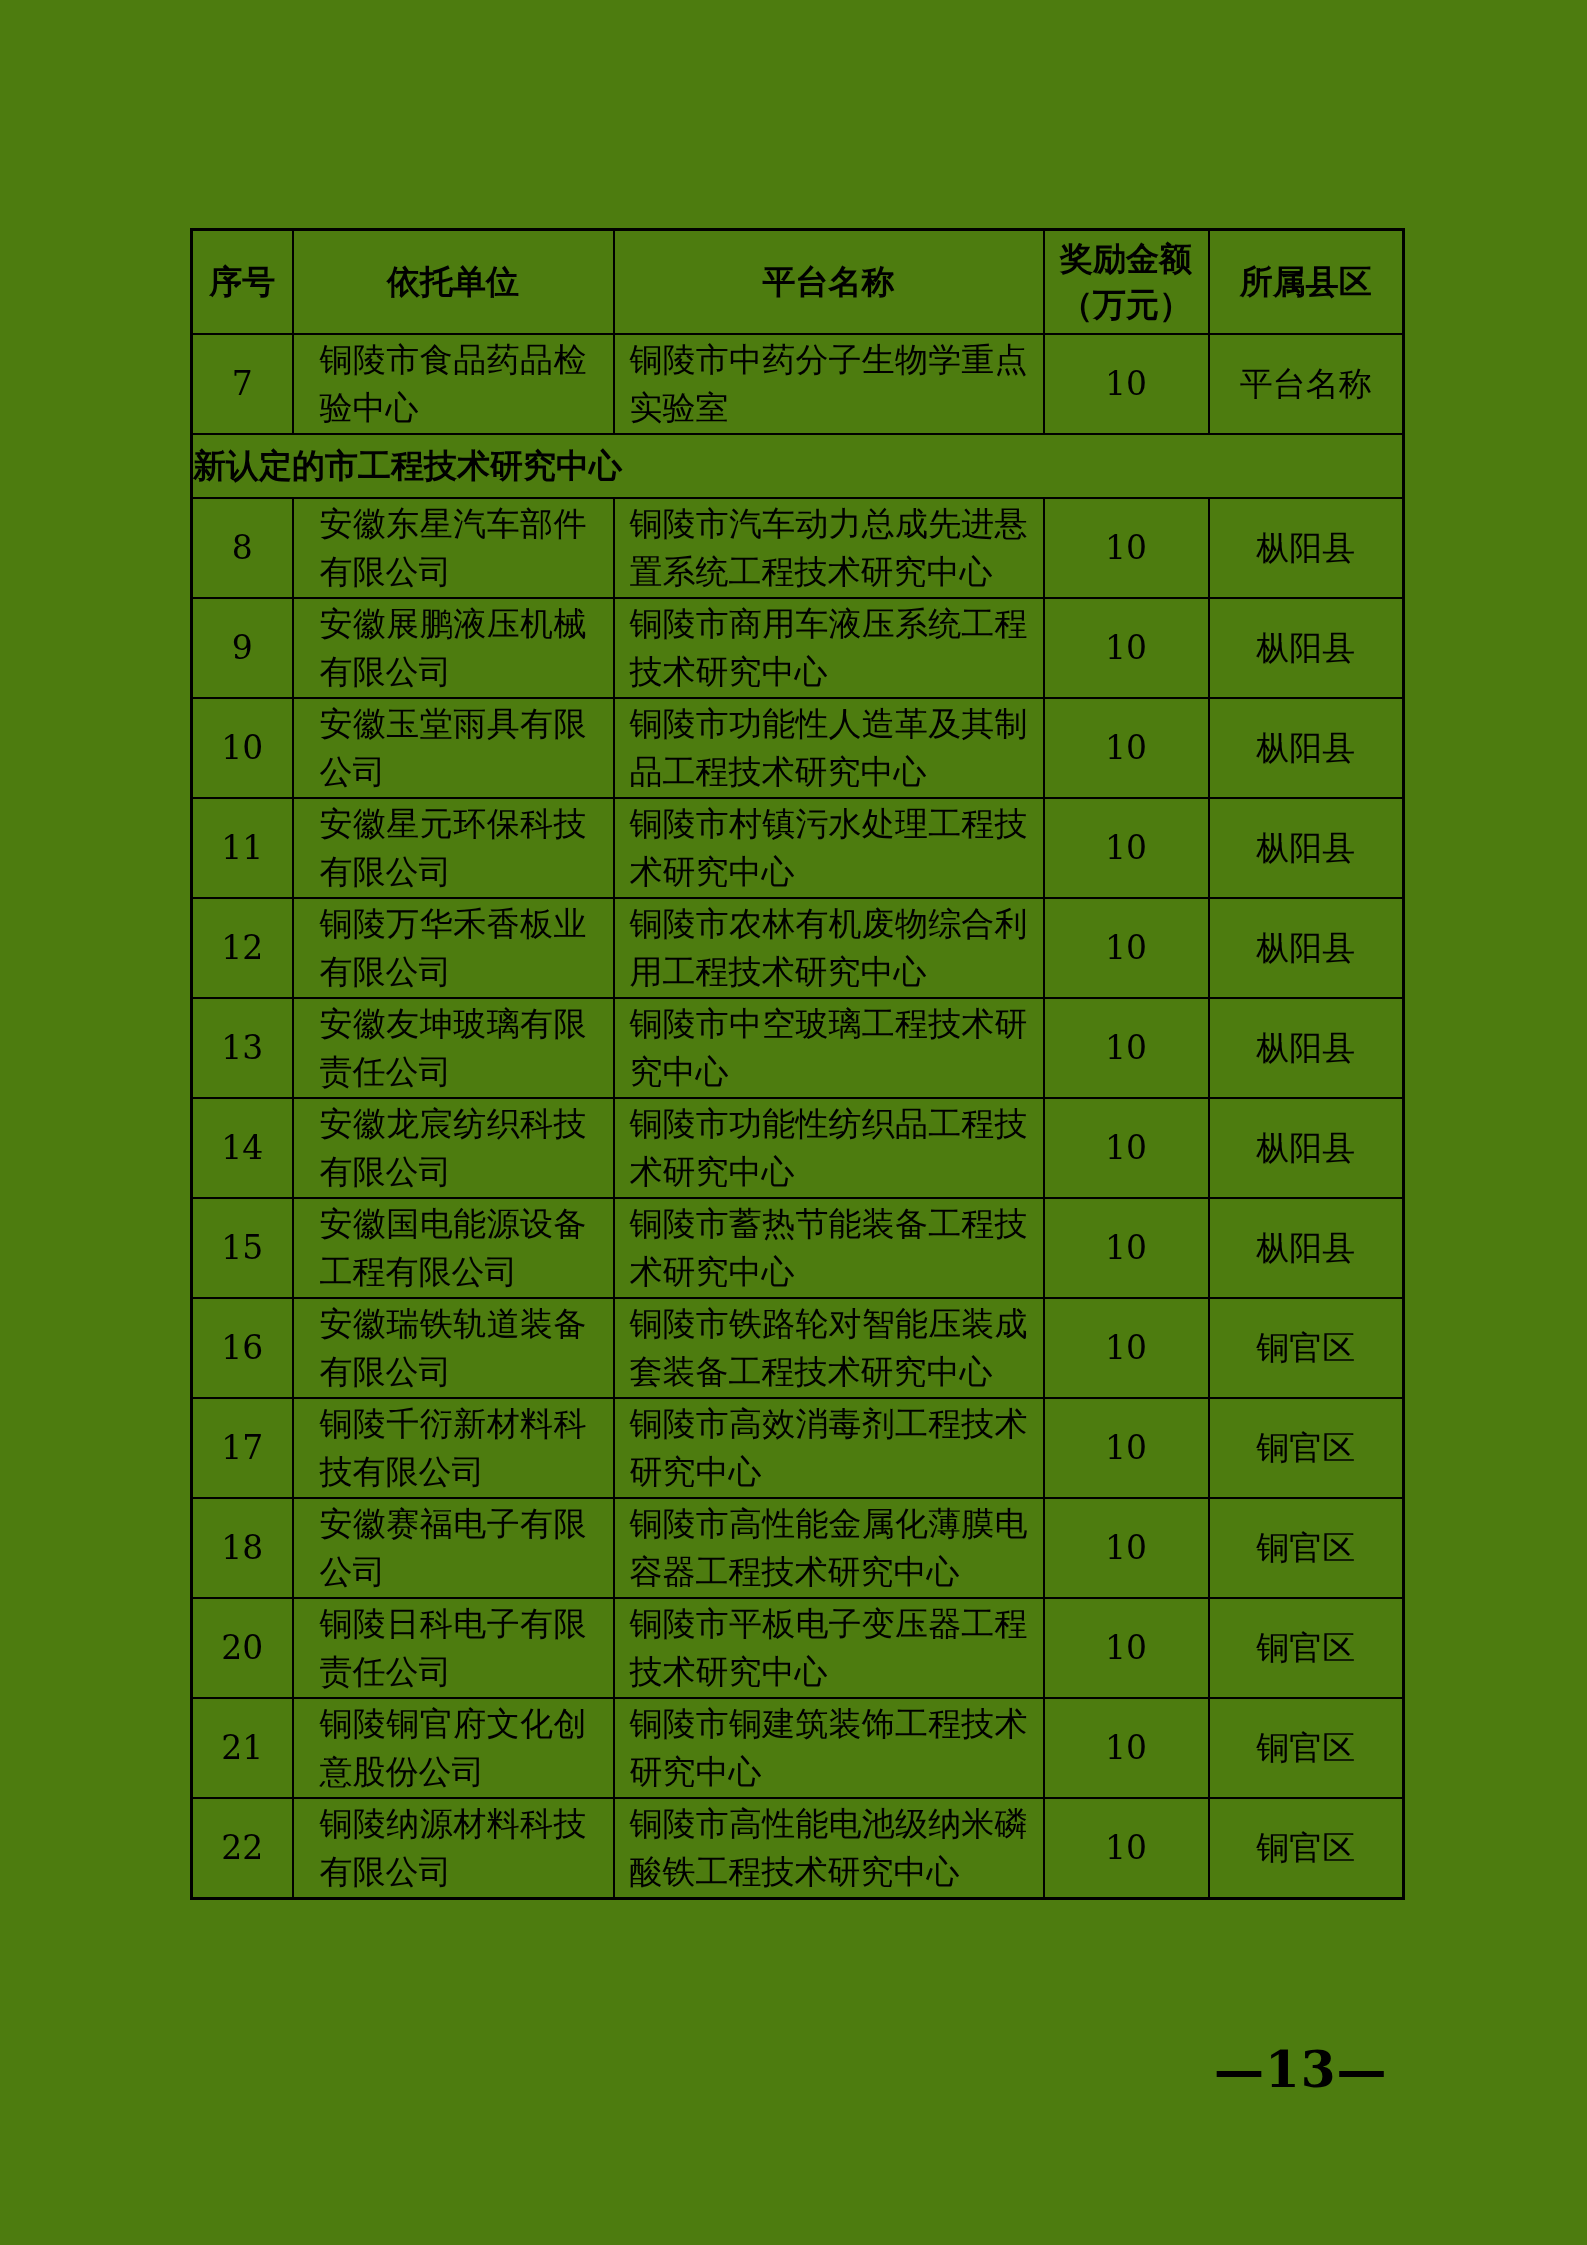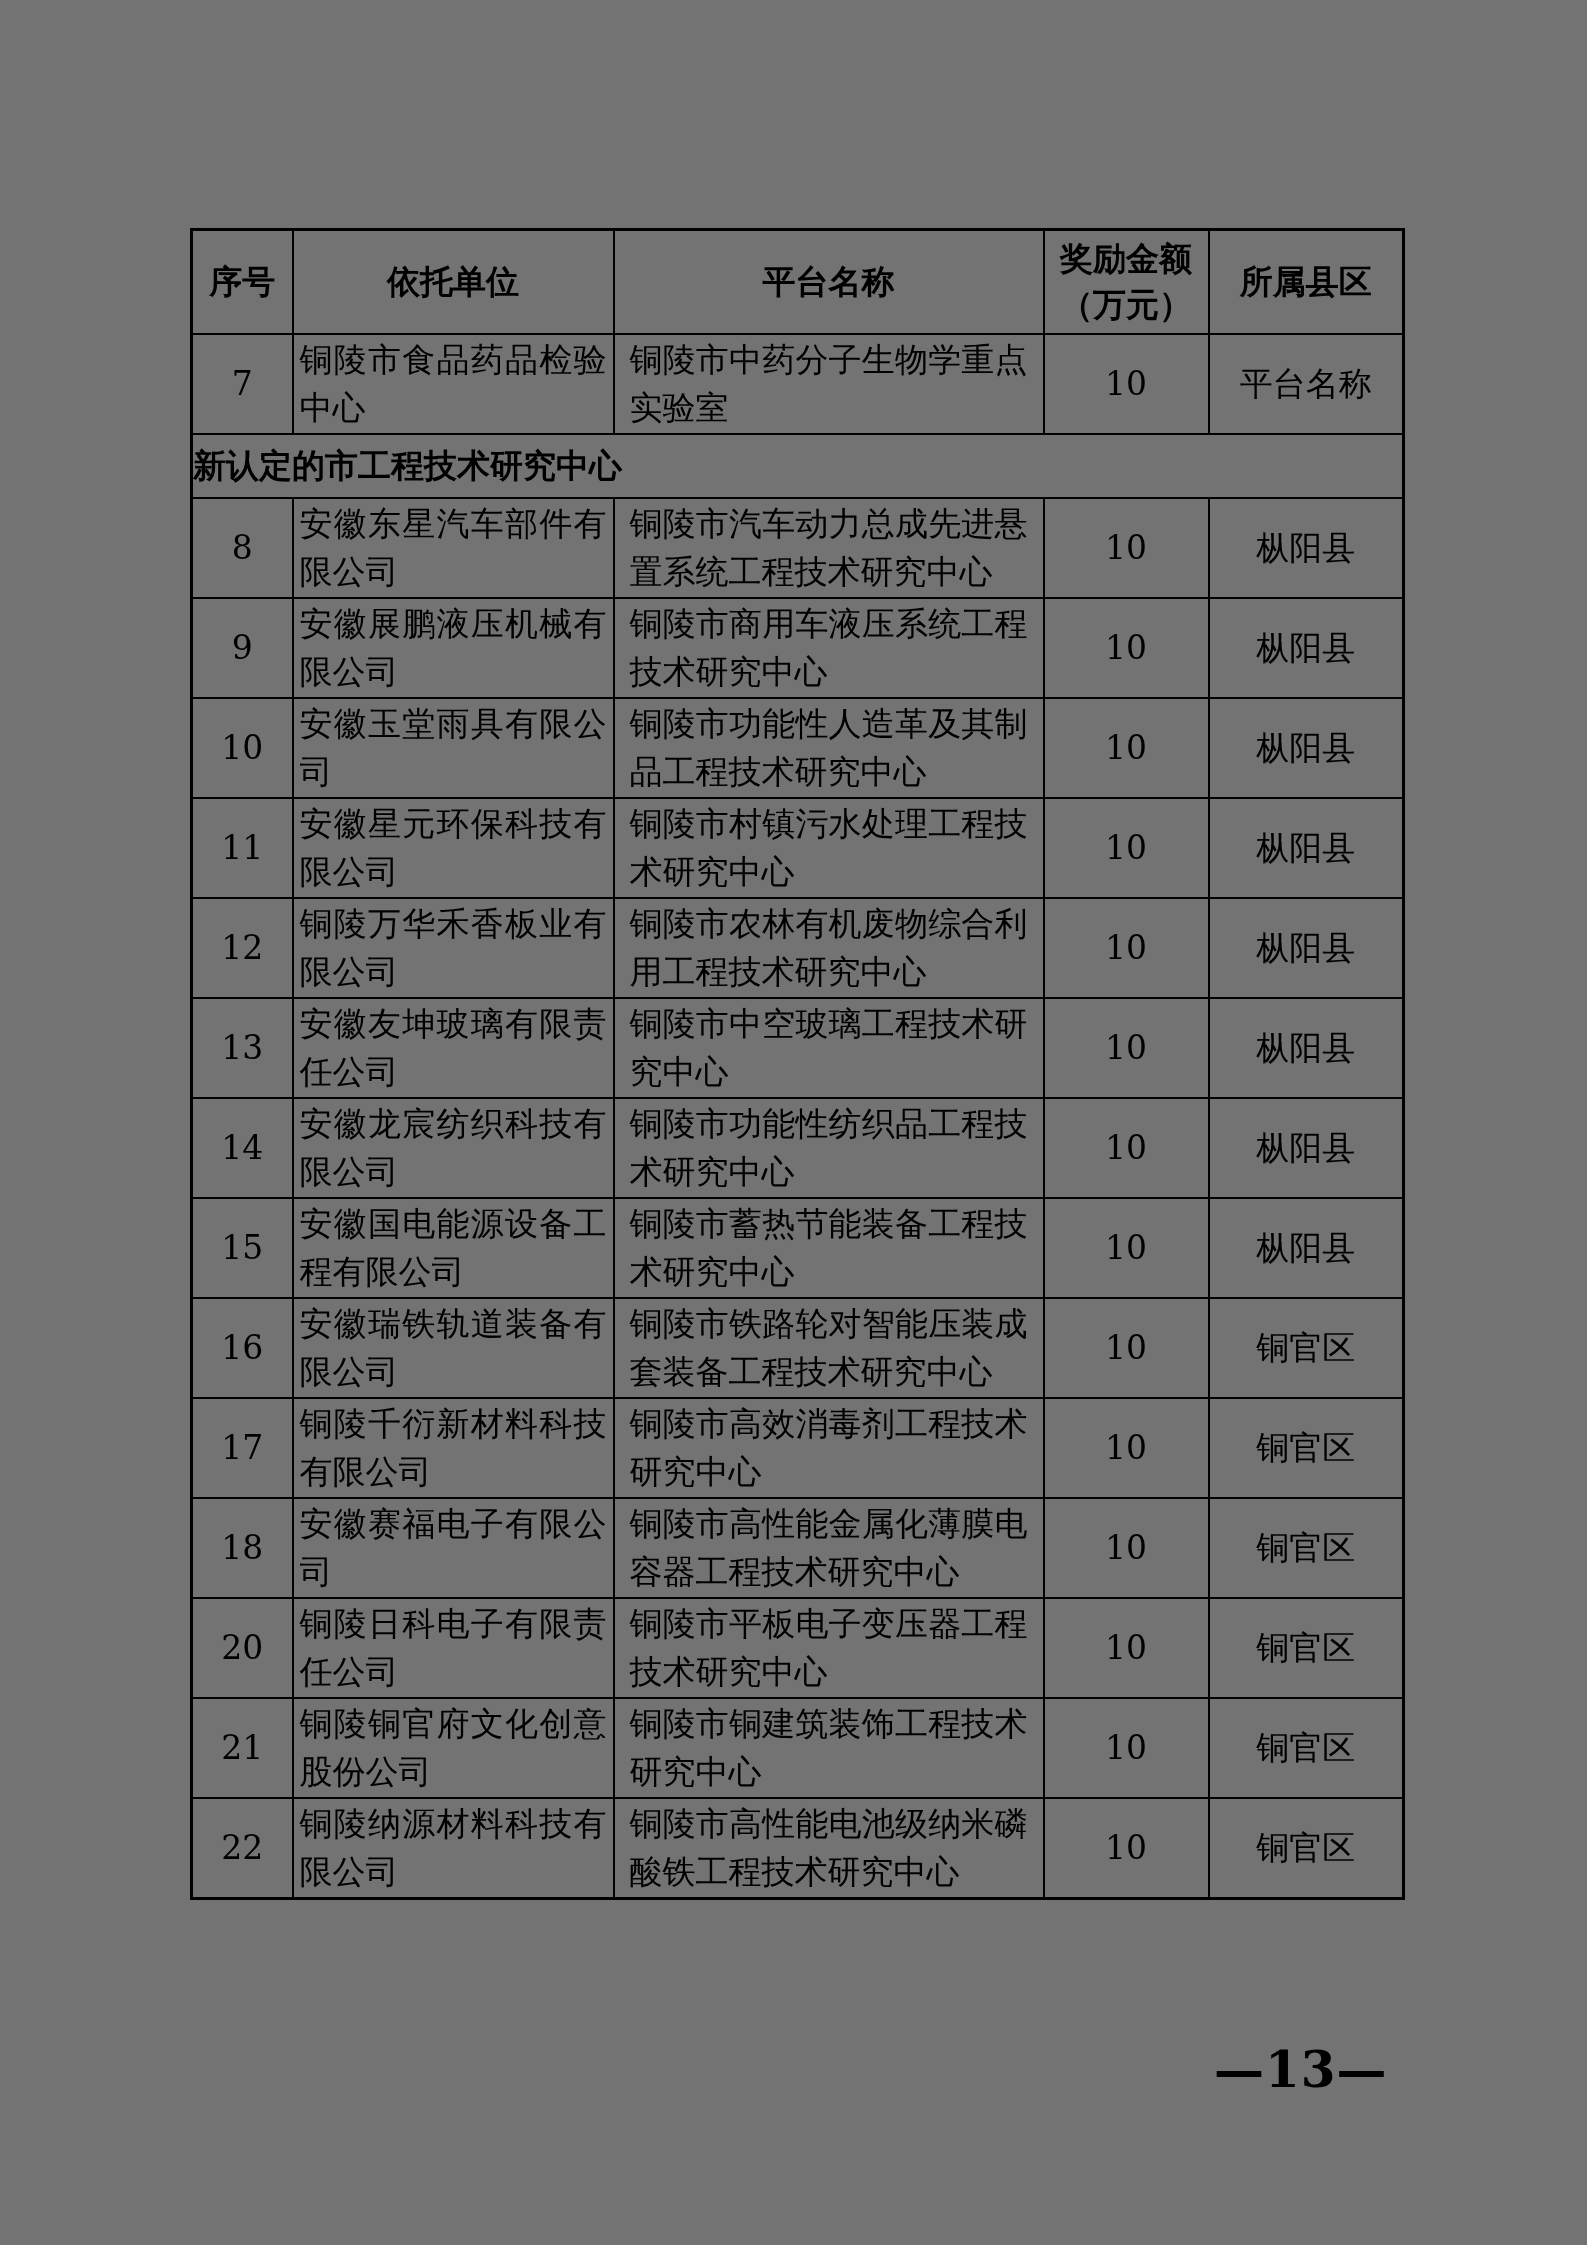--- a/index.html
+++ b/index.html
@@ -4,21 +4,21 @@
 <style>
   html, body {
     margin: 0;
     padding: 0;
     background: #ffffff;
   }
   .page {
     position: relative;
     width: 1587px;
     height: 2245px;
-    background: #737373;
+    background: #4d7c0f;
     color: #000000;
     font-family: "DejaVu Serif", "Liberation Serif", serif;
     overflow: hidden;
   }
   table.doc-table {
     position: absolute;
     left: 190px;
     top: 228px;
     width: 1212px;
     border-collapse: collapse;
@@ -52,21 +52,21 @@
     vertical-align: middle;
     line-height: 48px;
     padding: 0;
   }
   .c-no, .c-amount, .c-district {
     text-align: center;
   }
   .c-unit {
     text-align: justify;
     text-justify: inter-ideograph;
-    padding: 0 6px !important;
+    padding: 0 26px !important;
   }
   .c-platform {
     text-align: justify;
     text-justify: inter-ideograph;
     padding: 0 15px !important;
   }
   .page-number {
     position: absolute;
     left: 1214px;
     top: 2040px;

